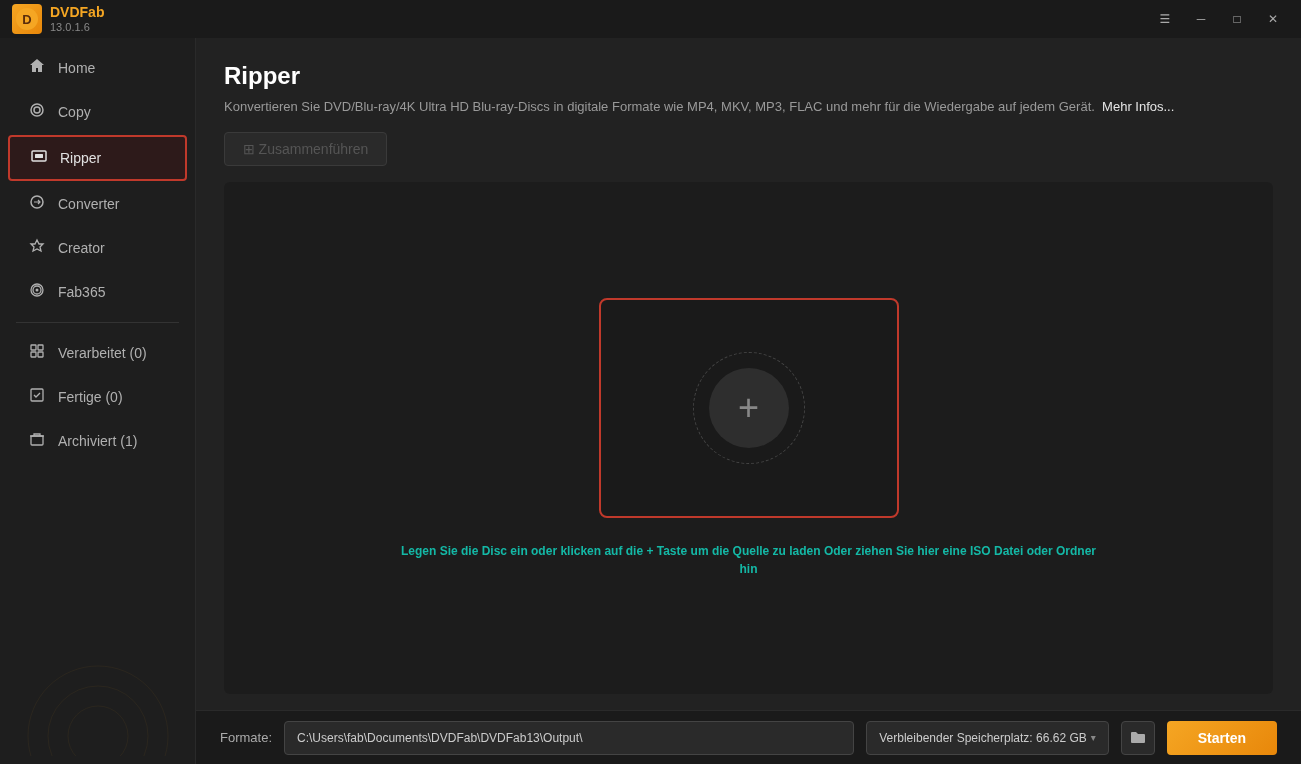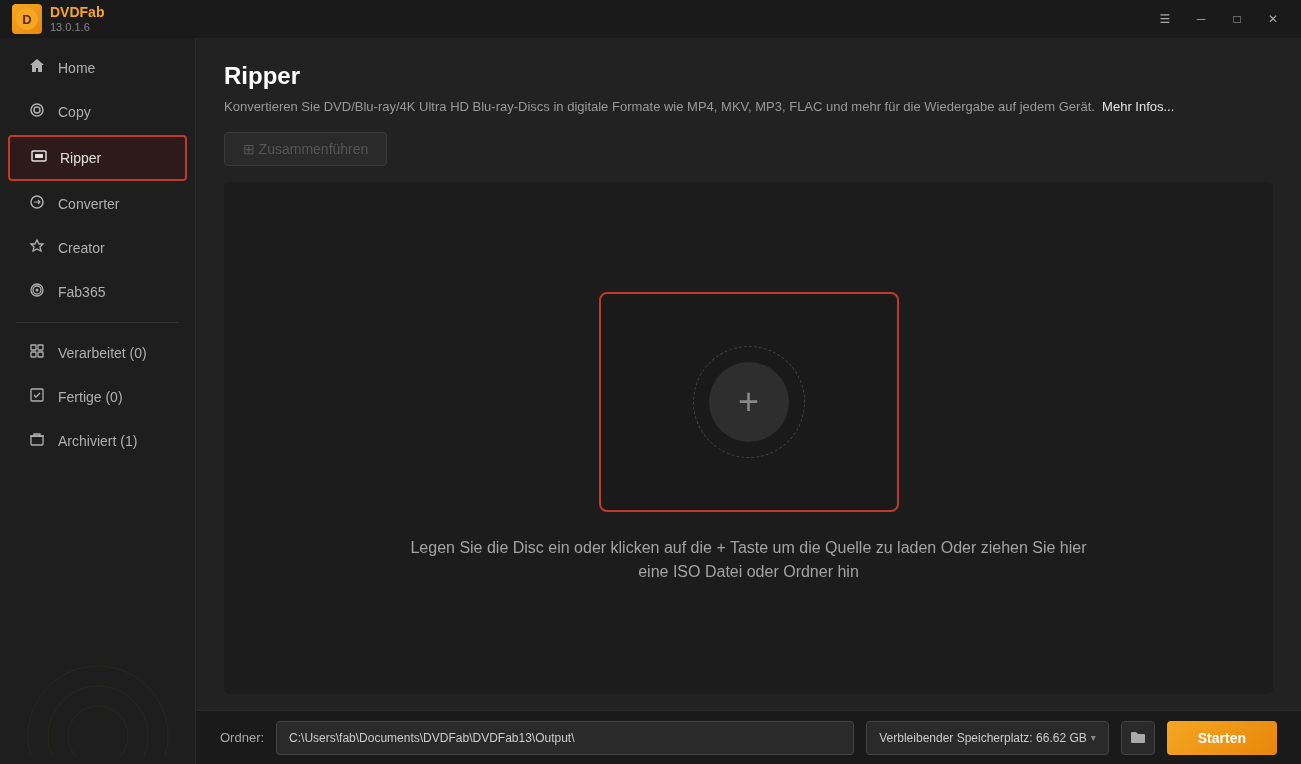--- a/index.html
+++ b/index.html
@@ -223,25 +223,26 @@
     }
     .add-circle::before {
       content: '';
       position: absolute;
       width: 110px;
       height: 110px;
       border-radius: 50%;
       border: 1px dashed #444;
     }
     .drop-hint {
-      font-size: 16px;
-      color: #a3a3a3;
+      font-size: 12px;
+      color: #14b8a6;
       text-align: center;
       max-width: 700px;
       line-height: 1.5;
+      font-weight: bold;
     }
 
     
     .bottom-bar {
       height: 54px;
       background: #1a1a1a;
       border-top: 1px solid #2a2a2a;
       display: flex;
       align-items: center;
       padding: 0 24px;
@@ -462,21 +463,21 @@
                 <span style="font-size:36px;color:#888;line-height:1;">+</span>
               </div>
             </div>
           </div>
           <p class="drop-hint">Legen Sie die Disc ein oder klicken auf die + Taste um die Quelle zu laden Oder ziehen Sie hier eine ISO Datei oder Ordner hin</p>
         </div>
       </div>
     </div>
 
     <div class="bottom-bar">
-      <span class="output-label">Ordner:</span>
+      <span class="output-label">Formate:</span>
       <div class="output-path">
         <span>C:\Users\fab\Documents\DVDFab\DVDFab13\Output\</span>
       </div>
       <div class="storage-info">
         <span>Verbleibender Speicherplatz: 66.62 GB</span>
         <span class="storage-chevron">▾</span>
       </div>
       <button class="folder-btn">
         <svg width="18" height="18" viewBox="0 0 18 18" fill="#aaa">
           <path d="M2 4a1 1 0 011-1h4l2 2h6a1 1 0 011 1v7a1 1 0 01-1 1H3a1 1 0 01-1-1V4z"></path>

